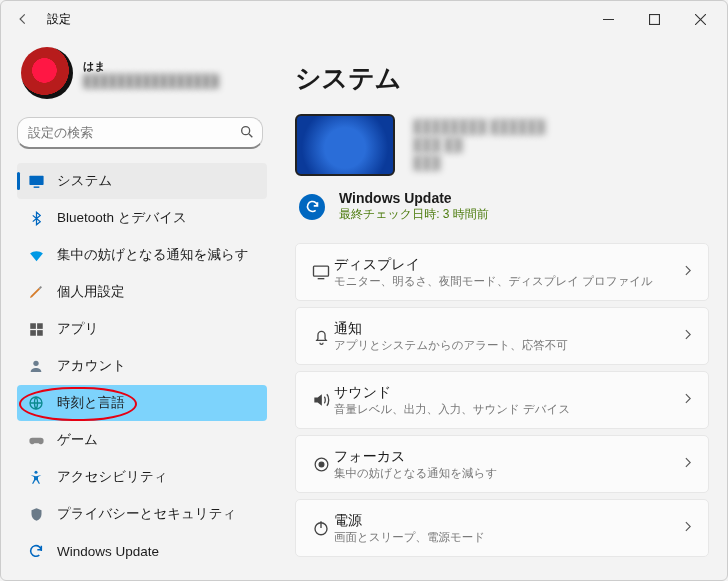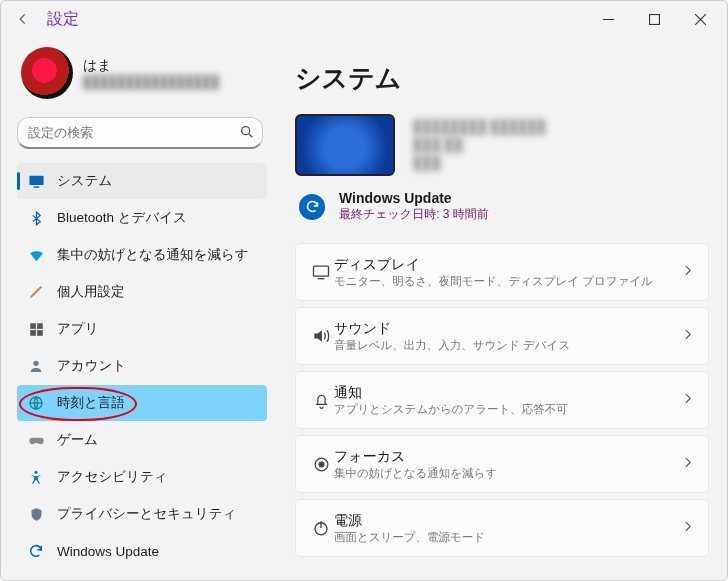--- a/index.html
+++ b/index.html
@@ -1,28 +1,28 @@
 <!DOCTYPE html>
 <html><head>
 <meta charset="utf-8">
 <style>
   * { box-sizing: border-box; margin: 0; padding: 0; }
   body { font-family: "Segoe UI", "Yu Gothic UI", Meiryo, sans-serif; background: #f3f3f3; font-size: 13px; color: #1b1b1b; }
   .window { width: 728px; height: 581px; background: #f3f3f3; border: 1px solid #ccc; border-radius: 6px; position: relative; overflow: hidden; }
   .titlebar { height: 36px; display: flex; align-items: center; justify-content: space-between; padding: 0 4px 0 12px; }
   .titlebar-left { display: flex; align-items: center; gap: 14px; }
   .back { width: 20px; height: 20px; display: flex; align-items: center; justify-content: center; color: #555; }
-  .title-text { font-size: 16px; color: #6d28d9; }
+  .title-text { font-size: 12px; color: #000000; }
   .winbtns { display: flex; }
   .winbtn { width: 46px; height: 32px; display: flex; align-items: center; justify-content: center; color: #333; }
   .body { display: flex; height: calc(100% - 36px); }
   .sidebar { width: 272px; padding: 6px 6px 0 16px; display: flex; flex-direction: column; }
   .profile { display: flex; align-items: center; gap: 10px; margin: 4px 0 18px 4px; }
   .avatar { width: 52px; height: 52px; border-radius: 50%; background: radial-gradient(circle at 45% 45%, #ff1744 0 30%, #b71c1c 31% 60%, #111 61% 100%); }
-  .profile-text .uname { font-size: 14px; font-weight: 400; }
+  .profile-text .uname { font-size: 11px; font-weight: 700; }
   .profile-text .umail { font-size: 12px; color: transparent; text-shadow: 0 0 6px #999; user-select: none; }
   .search { position: relative; margin: 0 4px 14px 0; }
   .search input { width: 100%; height: 32px; border: 1px solid #ccc; border-bottom: 2px solid #888; border-radius: 12px; padding: 0 30px 0 10px; font-size: 13px; background: #fdfdfd; outline: none; }
   .search .glass { position: absolute; right: 8px; top: 7px; color: #555; }
   .nav { display: flex; flex-direction: column; gap: 1px; }
   .nav-item { display: flex; align-items: center; gap: 12px; height: 36px; padding: 0 10px; border-radius: 4px; position: relative; cursor: pointer; }
   .nav-item.selected { background: #eaeaea; }
   .nav-item.hl { background: #7dd3fc; }
   .nav-item.selected::before { content:""; position:absolute; left:0; top:9px; bottom:9px; width:3px; background:#0067c0; border-radius:2px; }
   .nav-icon { width: 18px; height: 18px; display:flex; align-items:center; justify-content:center; }
@@ -30,21 +30,21 @@
   .ring { position:absolute; border:2px solid #e60012; border-radius: 50% / 55%; width: 118px; height: 34px; pointer-events:none; }
 
   .main { flex: 1; padding: 10px 18px 0 22px; overflow: hidden; }
   .page-title { font-size: 26px; font-weight: 600; margin: 14px 0 18px; }
   .device { display: flex; gap: 18px; align-items: center; margin-bottom: 14px; }
   .thumb { width: 100px; height: 62px; border: 2px solid #222; border-radius: 6px; background: radial-gradient(circle at 50% 55%, #2a6dd8 0 35%, #0a3a9a 75%); }
   .dev-text { line-height: 1.4; color: transparent; text-shadow: 0 0 6px #aaa; user-select:none; font-size:13px; }
   .wu { display:flex; gap:14px; align-items:center; margin: 6px 0 20px 4px; }
   .wu-icon { width:26px; height:26px; border-radius:50%; background:#0067c0; display:flex; align-items:center; justify-content:center; color:#fff; }
   .wu-title { font-size: 14px; font-weight: 600; }
-  .wu-sub { font-size: 12px; color: #701a75; }
+  .wu-sub { font-size: 12px; color: #4d7c0f; }
   .cards { display:flex; flex-direction:column; gap:6px; }
   .card { background:#fbfbfb; border:1px solid #e7e7e7; border-radius:5px; height:58px; display:flex; align-items:center; padding:0 14px; gap:2px; }
   .card-icon { width:22px; color:#444; display:flex; justify-content:center; }
   .card-text .ct { font-size:14px; }
   .card-text .cs { font-size:11.5px; color:#777; }
   .chev { margin-left:auto; color:#555; }
 </style>
 </head>
 <body>
 
@@ -231,50 +231,50 @@
           <div class="card-text">
               <div class="ct">ディスプレイ</div>
               <div class="cs">モニター、明るさ、夜間モード、ディスプレイ プロファイル</div>
             </div>
           <span class="chev"><svg width="13" height="13" viewBox="0 0 24 24" fill="none" stroke="currentColor" stroke-width="2">
                 <path d="M9 4l8 8-8 8"></path>
               </svg></span>
         </div>
         <div class="card">
           <span class="card-icon">
+              <svg width="19" height="19" viewBox="0 0 24 24" fill="none" stroke="#444" stroke-width="1.6">
+                <path d="M6 17h12l-1.5-2V10a4.5 4.5 0 00-9 0v5L6 17zM10 20a2 2 0 004 0"></path>
+              </svg>
+            </span>
+          <div class="card-text">
+              <div class="ct">通知</div>
+              <div class="cs">アプリとシステムからのアラート、応答不可</div>
+            </div>
+          <span class="chev"><svg width="13" height="13" viewBox="0 0 24 24" fill="none" stroke="currentColor" stroke-width="2">
+                <path d="M9 4l8 8-8 8"></path>
+              </svg></span>
+        </div>
+        <div class="card">
+          <span class="card-icon">
               <svg width="20" height="20" viewBox="0 0 24 24" fill="none" stroke="#444" stroke-width="1.6">
                 <path d="M4 9v6h4l5 4V5L8 9H4z" fill="#444" stroke="none"></path>
                 <path d="M16 8c1.5 1.5 1.5 6.5 0 8M19 5c3 3 3 11 0 14"></path>
               </svg>
             </span>
           <div class="card-text">
               <div class="ct">サウンド</div>
               <div class="cs">音量レベル、出力、入力、サウンド デバイス</div>
             </div>
           <span class="chev"><svg width="13" height="13" viewBox="0 0 24 24" fill="none" stroke="currentColor" stroke-width="2">
                 <path d="M9 4l8 8-8 8"></path>
               </svg></span>
         </div>
         <div class="card">
           <span class="card-icon">
               <svg width="19" height="19" viewBox="0 0 24 24" fill="none" stroke="#444" stroke-width="1.6">
-                <path d="M6 17h12l-1.5-2V10a4.5 4.5 0 00-9 0v5L6 17zM10 20a2 2 0 004 0"></path>
-              </svg>
-            </span>
-          <div class="card-text">
-              <div class="ct">通知</div>
-              <div class="cs">アプリとシステムからのアラート、応答不可</div>
-            </div>
-          <span class="chev"><svg width="13" height="13" viewBox="0 0 24 24" fill="none" stroke="currentColor" stroke-width="2">
-                <path d="M9 4l8 8-8 8"></path>
-              </svg></span>
-        </div>
-        <div class="card">
-          <span class="card-icon">
-              <svg width="19" height="19" viewBox="0 0 24 24" fill="none" stroke="#444" stroke-width="1.6">
                 <circle cx="12" cy="12" r="8"></circle>
                 <circle cx="12" cy="12" r="3" fill="#444"></circle>
               </svg>
             </span>
           <div class="card-text">
               <div class="ct">フォーカス</div>
               <div class="cs">集中の妨げとなる通知を減らす</div>
             </div>
           <span class="chev"><svg width="13" height="13" viewBox="0 0 24 24" fill="none" stroke="currentColor" stroke-width="2">
                 <path d="M9 4l8 8-8 8"></path>

